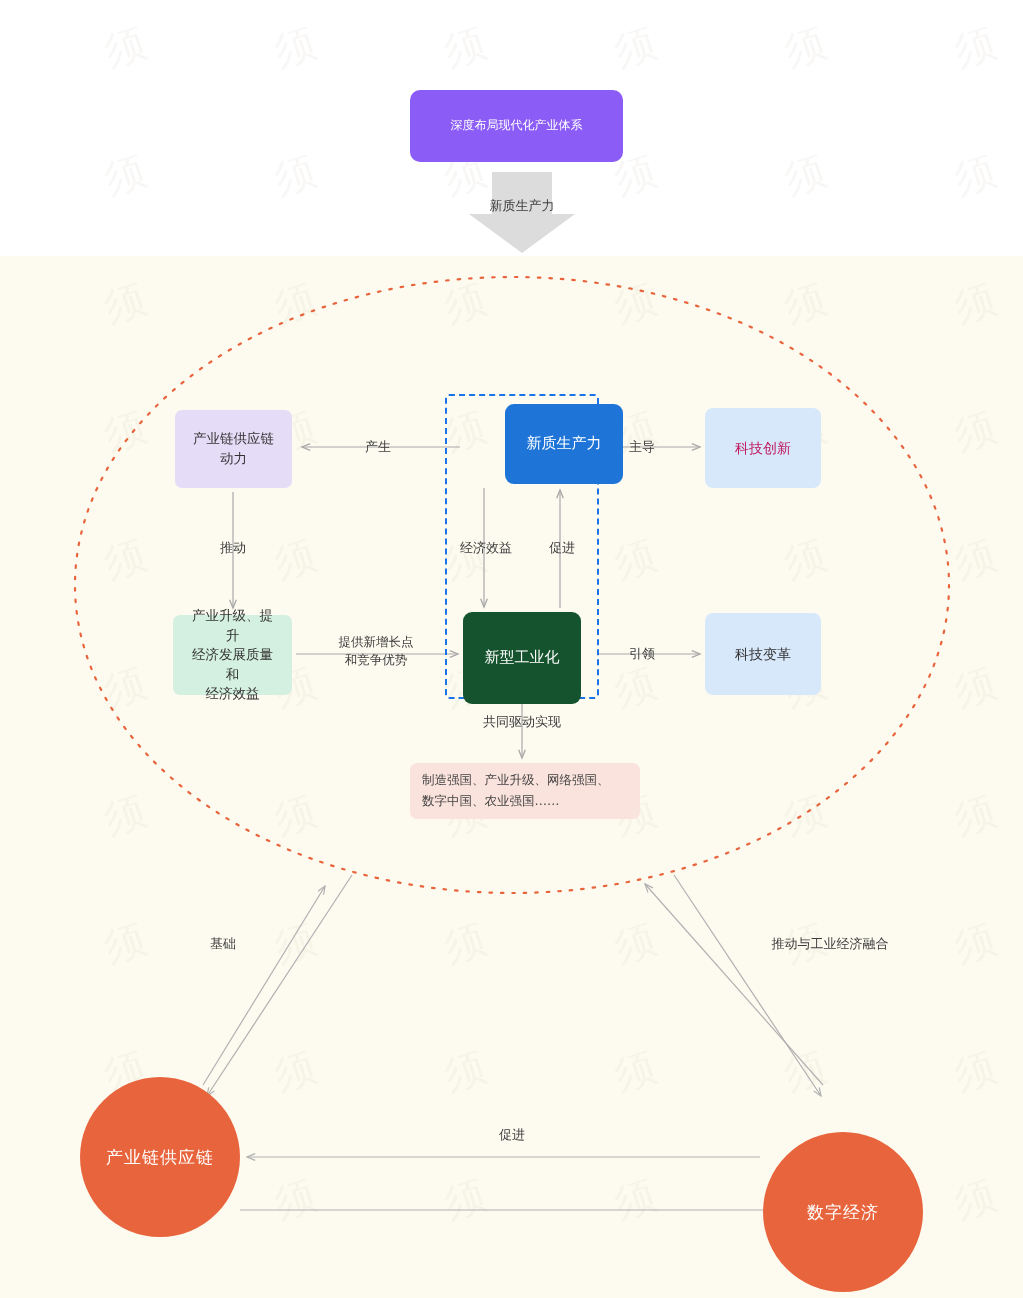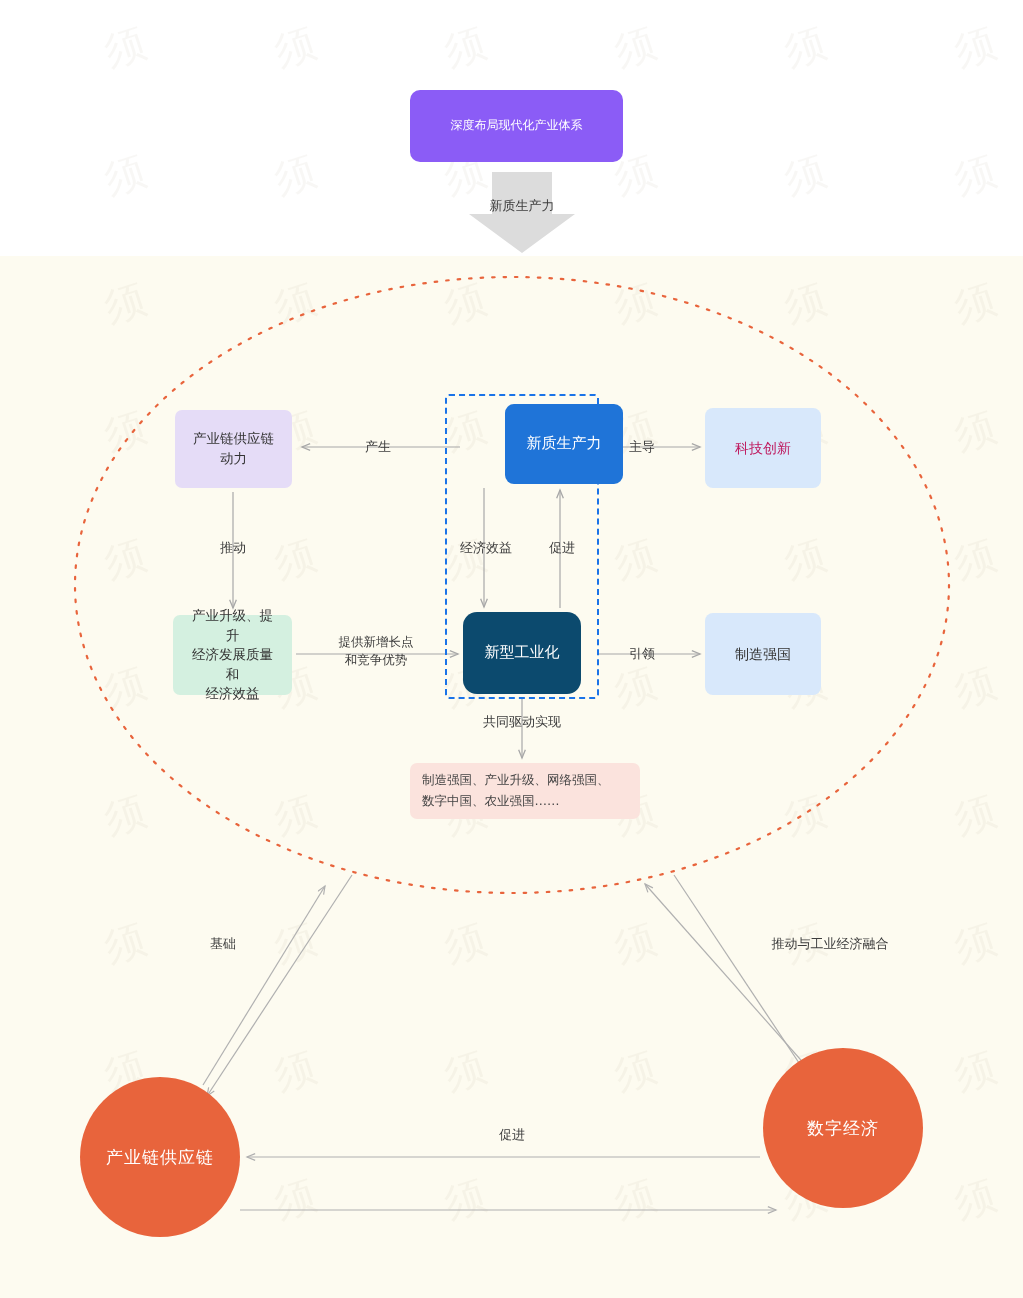--- a/index.html
+++ b/index.html
@@ -42,22 +42,22 @@
   }
   .node-title{
     left:410px;top:90px;width:213px;height:72px;
     background:#8b5cf6;color:#fff;font-size:12px;border-radius:10px;
   }
   .node-npf{
     left:463px;top:404px;width:118px;height:80px;
     background:#1f74d8;color:#fff;font-size:15px;border-radius:9px;margin-left:42px;
   }
   .node-nind{
-    left:463px;top:612px;width:118px;height:82px;
-    background:#0c4a6e;color:#fff;font-size:15px;border-radius:14px;
+    left:463px;top:612px;width:118px;height:92px;
+    background:#14532d;color:#fff;font-size:15px;border-radius:9px;
   }
   .node-purple{
     left:175px;top:410px;width:117px;height:78px;
     background:#e5dcf7;color:#333;font-size:13.5px;border-radius:7px;
     padding:0 8px;
   }
   .node-green{
     left:173px;top:615px;width:119px;height:80px;
     background:#d4f0e0;color:#333;font-size:13.5px;border-radius:7px;
     padding:0 16px;
@@ -89,21 +89,21 @@
   }
 
   
   .circle{
     position:absolute;border-radius:50%;
     background:#e8643c;color:#fff;
     display:flex;align-items:center;justify-content:center;
     font-size:17px;letter-spacing:1px;
   }
   .circle-left{left:80px;top:1077px;width:160px;height:160px;}
-  .circle-right{left:763px;top:1048px;width:160px;height:160px;}
+  .circle-right{left:763px;top:1132px;width:160px;height:160px;}
 
   
   .elabel{
     position:absolute;color:#3c3c3c;font-size:13px;white-space:pre-line;
     text-align:center;line-height:1.45;
   }
   .elabel.sm{font-size:12.5px;}
 </style>
 </head>
 <body>
@@ -232,21 +232,21 @@
   <div class="node node-npf">新质生产力</div>
   <div class="node node-nind">新型工业化</div>
 
   <div class="node node-purple">产业链供应链
 动力</div>
   <div class="node node-green">产业升级、提升
 经济发展质量和
 经济效益</div>
 
   <div class="node node-blue1">科技创新</div>
-  <div class="node node-blue2">制造强国</div>
+  <div class="node node-blue2">科技变革</div>
 
   <div class="node node-pink">制造强国、产业升级、网络强国、
 数字中国、农业强国……</div>
 
   <div class="circle circle-left">产业链供应链</div>
   <div class="circle circle-right">数字经济</div>
 
   <div class="elabel" style="left:462px;top:197px;width:120px;">新质生产力</div>
 
   <div class="elabel" style="left:338px;top:438px;width:80px;">产生</div>

